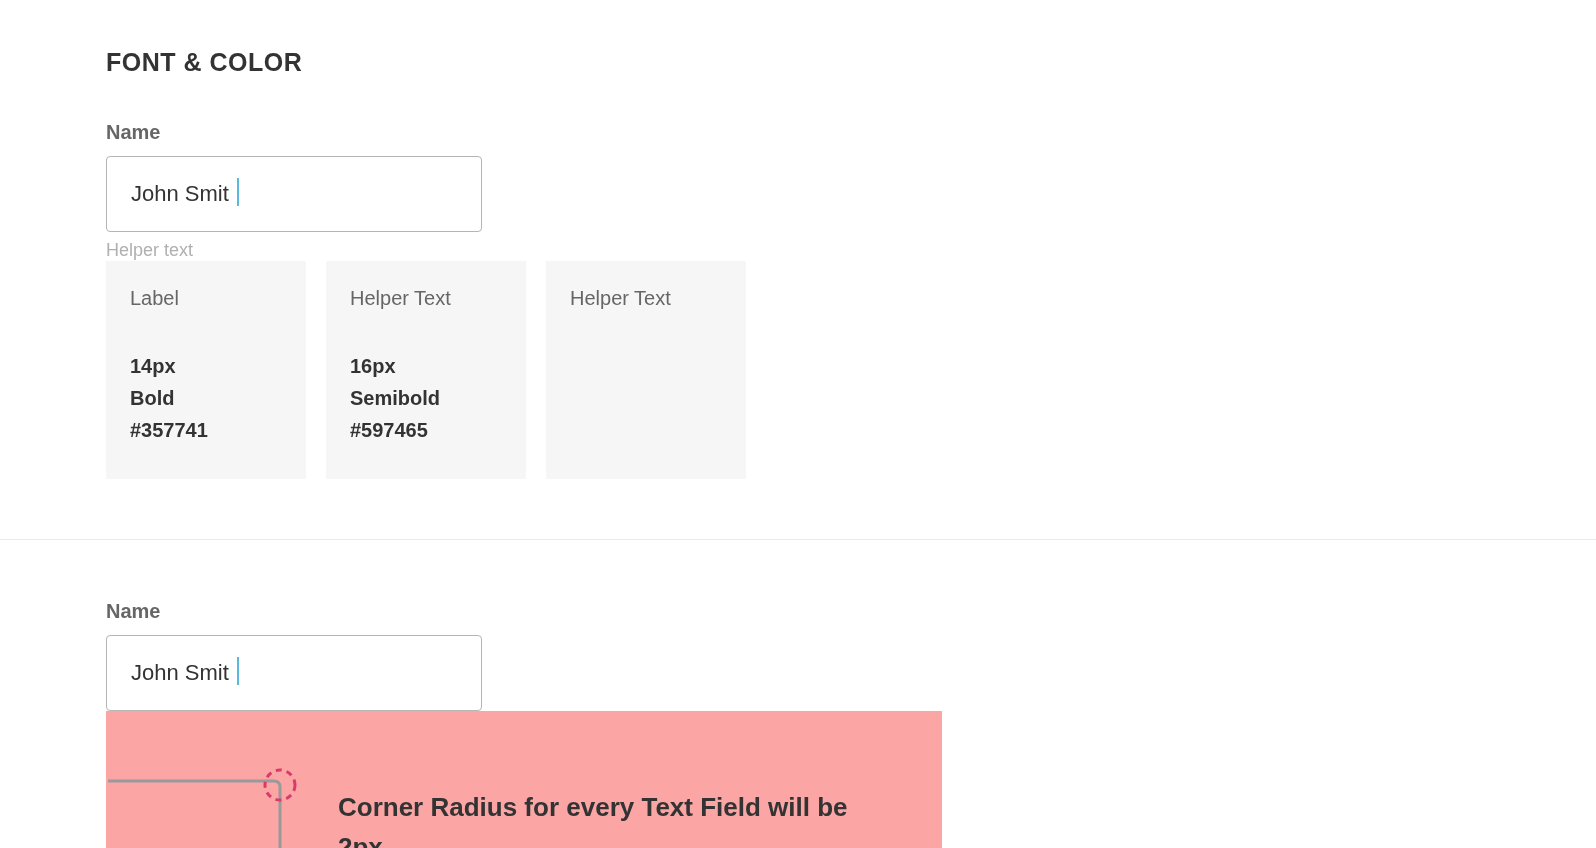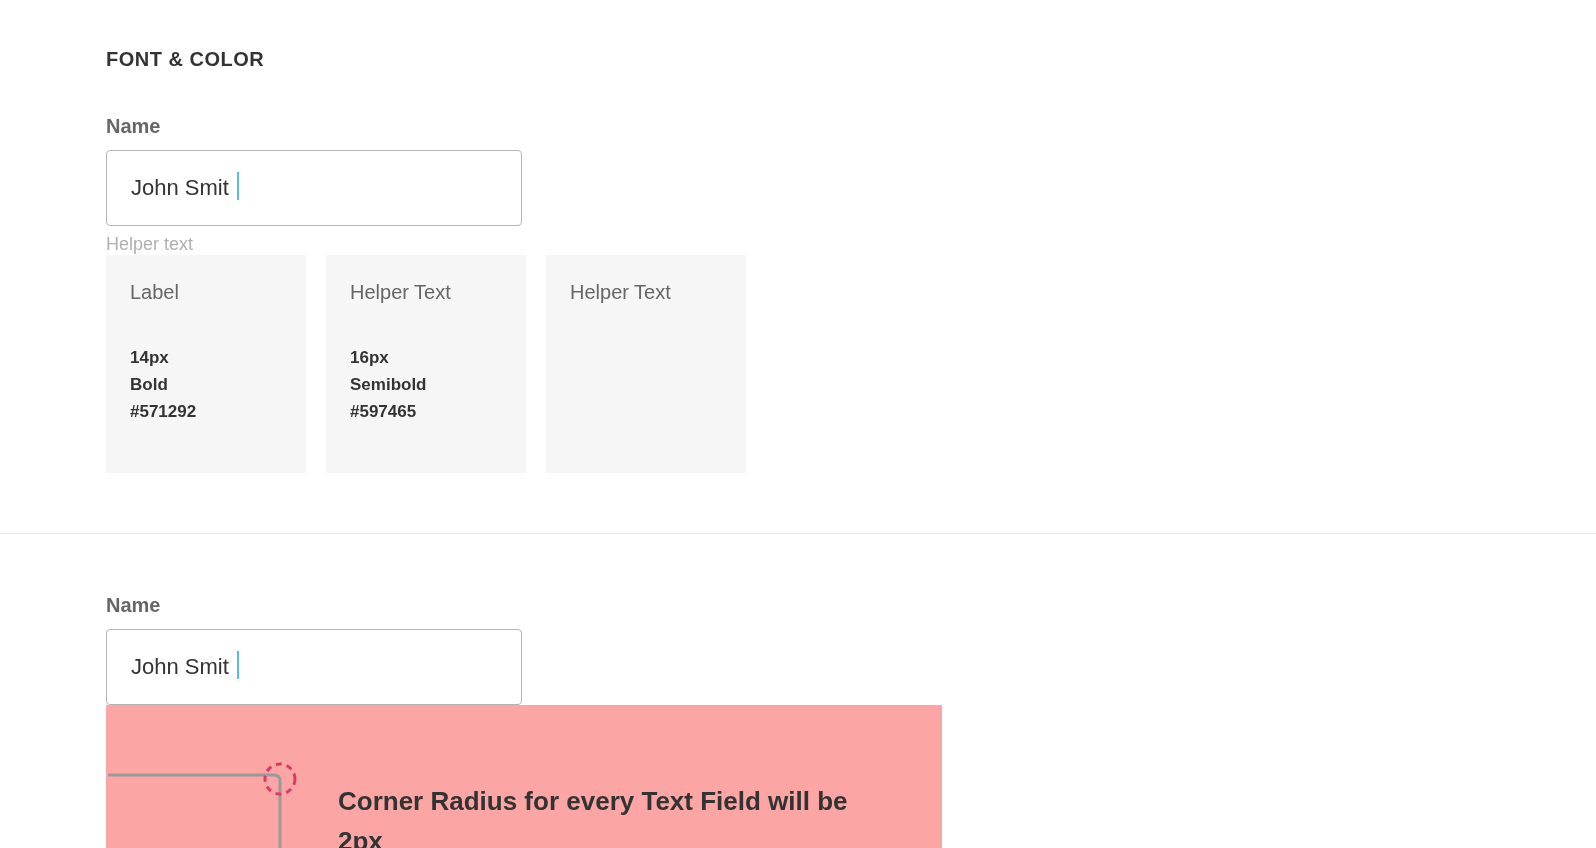--- a/index.html
+++ b/index.html
@@ -10,41 +10,41 @@
     font-family: "Segoe UI", "Helvetica Neue", Arial, sans-serif;
     color: #333333;
   }
   .page {
     padding: 48px 0 0 0;
   }
   .section {
     padding: 0 106px 60px 106px;
   }
   .section-title {
-    font-size: 20px;
+    font-size: 25px;
     font-weight: 700;
     letter-spacing: 0.5px;
     color: #333333;
     margin-bottom: 44px;
   }
   .row {
     display: flex;
     align-items: flex-start;
     gap: 0;
     flex-direction: column;
   }
   .field-col { width: 548px; }
   .field-label {
     font-size: 20px;
     font-weight: 700;
     color: #666666;
     margin-bottom: 12px;
   }
   .text-field {
-    width: 416px;
+    width: 376px;
     height: 76px;
     border: 1px solid #b5b5b5;
     border-radius: 4px;
     background: #fff;
     display: flex;
     align-items: center;
     padding: 0 24px;
   }
   .text-field .value {
     font-size: 22px;
@@ -76,21 +76,21 @@
     width: 200px;
     min-height: 218px;
     padding: 26px 24px;
   }
   .card .card-title {
     font-size: 20px;
     color: #666666;
     margin-bottom: 40px;
   }
   .card .spec {
-    font-size: 17px;
+    font-size: 20px;
     font-weight: 700;
     color: #333333;
     line-height: 1.6;
   }
   .hr {
     border: none;
     border-top: 1px solid #e9e9e9;
     margin: 0 0 60px 0;
   }
   .radius-panel {
@@ -142,21 +142,21 @@
         </div>
         <div class="helper">Helper text</div>
       </div>
 
       <div class="cards">
         <div class="card">
           <div class="card-title">Label</div>
           <div class="spec">
             <div>14px</div>
             <div>Bold</div>
-            <div>#571292</div>
+            <div>#357741</div>
           </div>
         </div>
         <div class="card">
           <div class="card-title">Helper Text</div>
           <div class="spec">
             <div>16px</div>
             <div>Semibold</div>
             <div>#597465</div>
           </div>
         </div>

